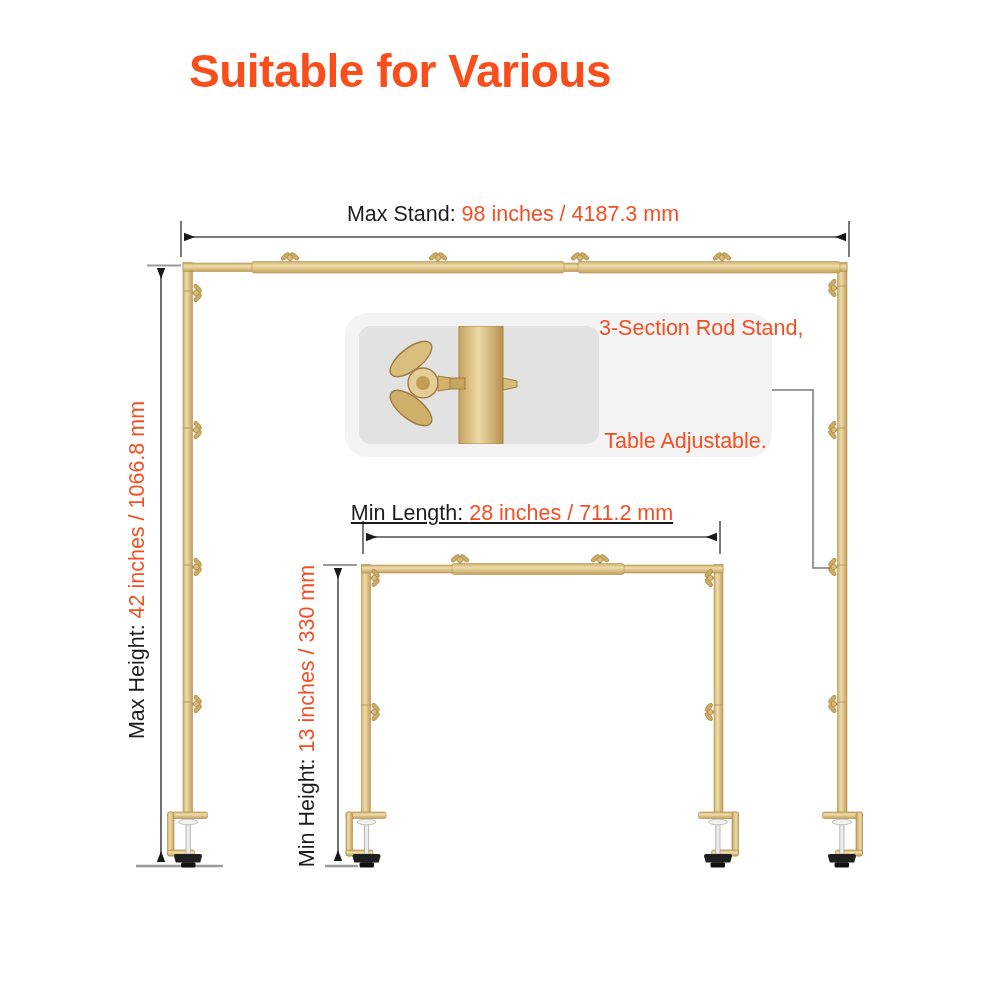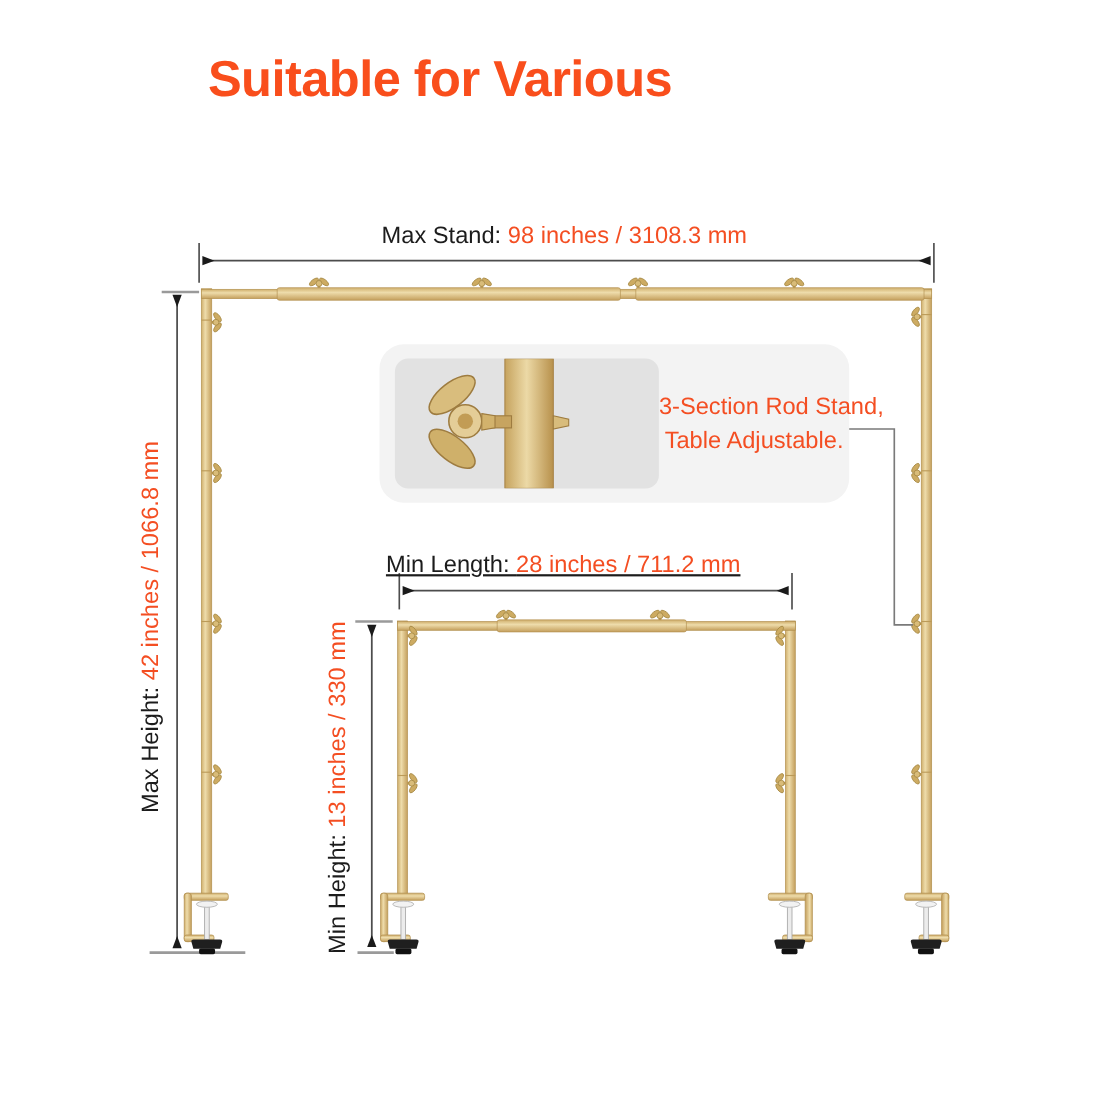--- a/index.html
+++ b/index.html
@@ -24,21 +24,21 @@
   #callout{
     left:345px;top:313px;width:427px;height:144px;background:#f3f3f3;border-radius:22px;
     display:flex;align-items:center;
   }
   #callout-thumb{
     position:absolute;left:14px;top:13px;width:240px;height:118px;border-radius:12px;
     background:#e2e2e2;overflow:hidden;
   }
   #callout-text{
     position:absolute;left:254px;top:0;width:173px;height:144px;
-    display:flex;flex-direction:column;justify-content:center;text-align:center;
+    display:flex;flex-direction:column;justify-content:space-between;text-align:center;
     font-size:21.5px;line-height:31px;color:#f44e22;white-space:nowrap;
   }
   svg{display:block;}
 </style>
 </head>
 <body>
 
 <div id="canvas">
 
   <svg class="abs" style="left:0;top:0" width="1000" height="1000" viewBox="0 0 1000 1000">
@@ -156,21 +156,21 @@
     </g>
 
     <polyline points="770,390 813,390 813,568 830,568" fill="none" stroke="#7a7a7a" stroke-width="1.5"></polyline>
   </svg>
 
   <div id="title" class="abs">
     <div>Suitable for Various</div>
   </div>
 
   <div id="max-length-label" class="abs dim-label">
-    <span>Max Stand: </span><span class="val">98 inches / 3108.3 mm</span>
+    <span>Max Stand: </span><span class="val">98 inches / 4187.3 mm</span>
   </div>
 
   <div id="min-length-label" class="abs dim-label">
     <span>Min Length: </span><span class="val">28 inches / 711.2 mm</span>
   </div>
 
   <div id="max-height-label" class="abs dim-label">
     <span>Max Height: </span><span class="val">42 inches / 1066.8 mm</span>
   </div>
 

